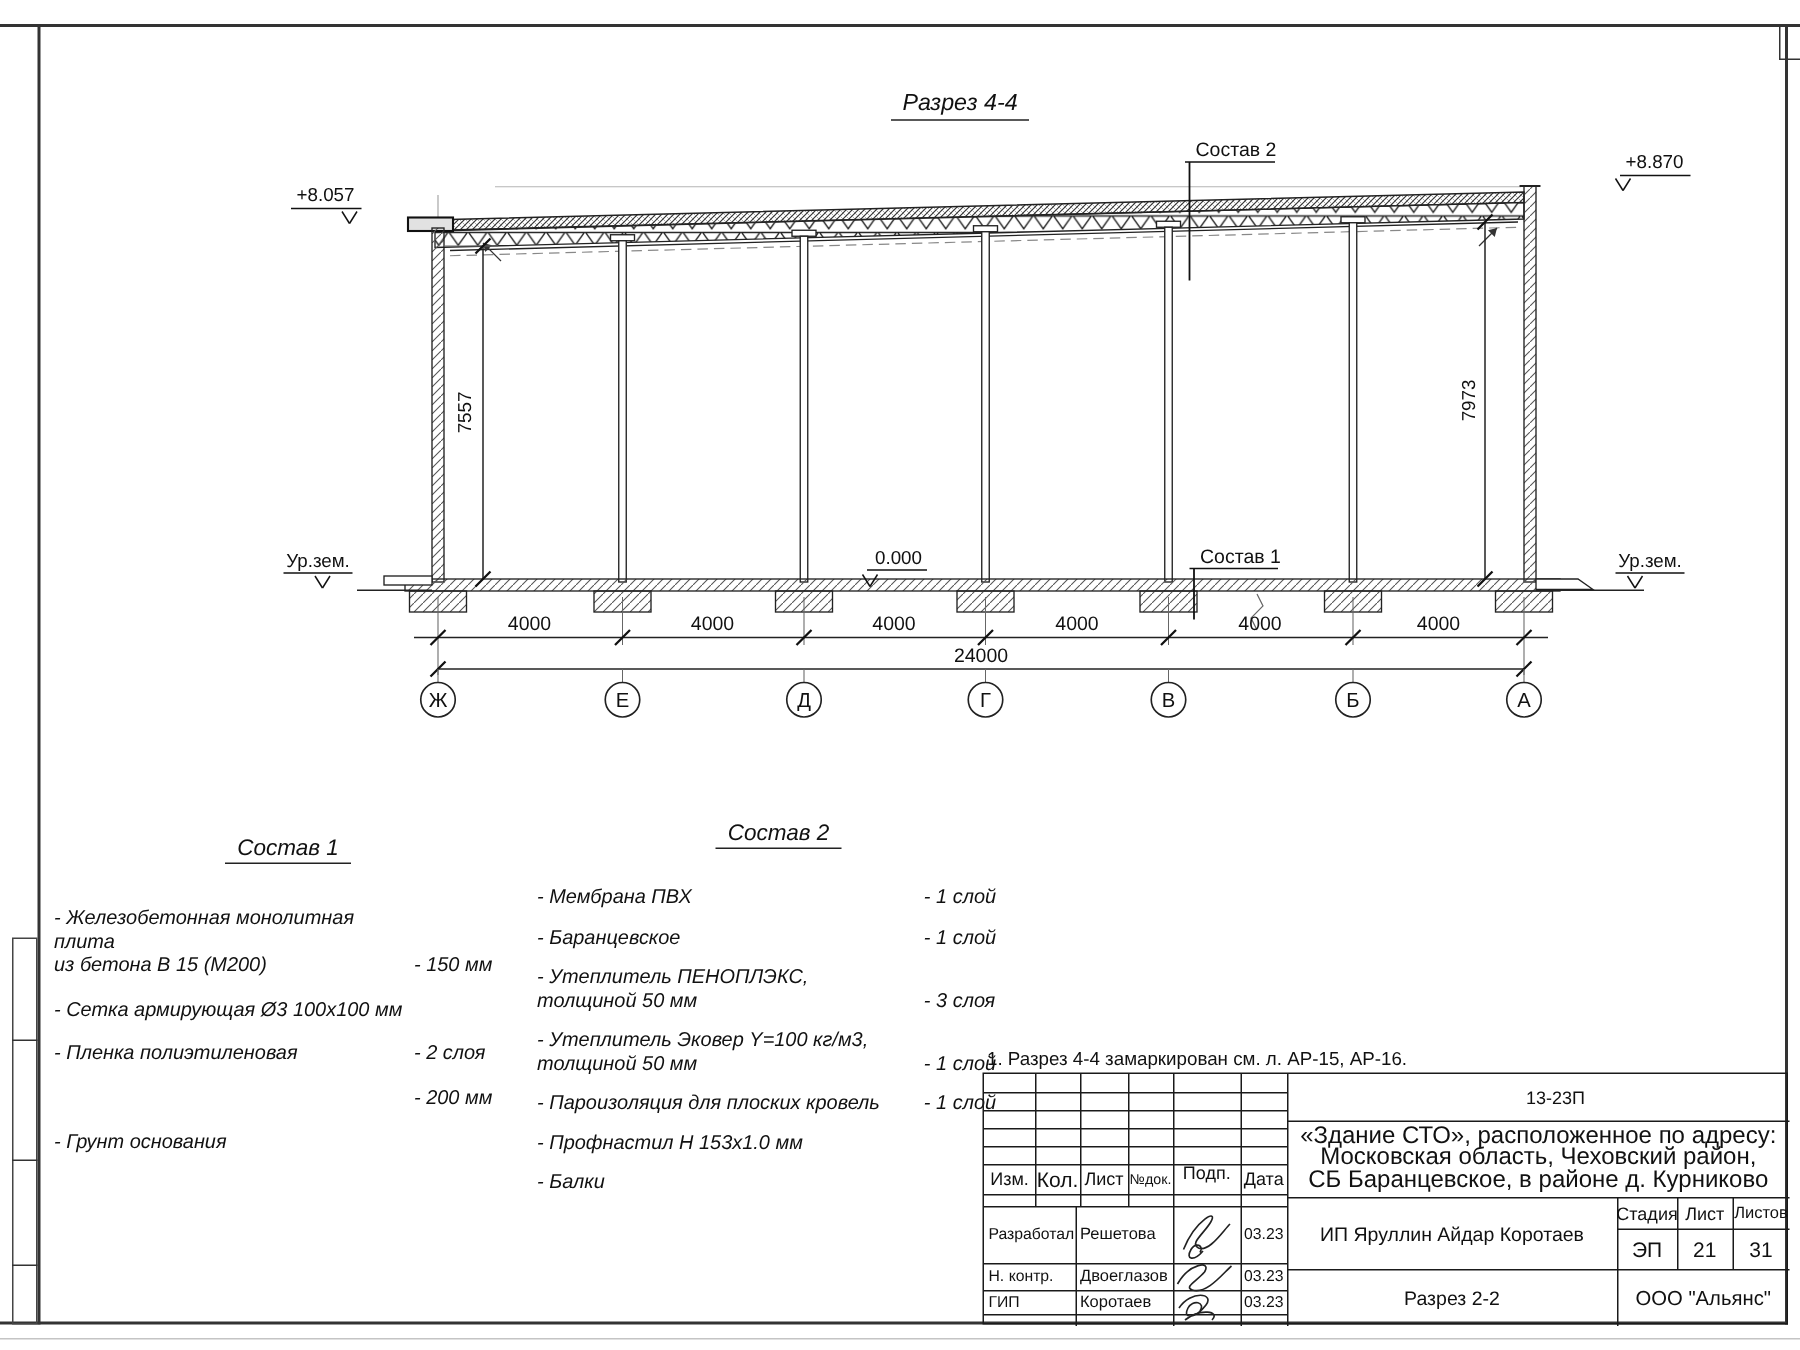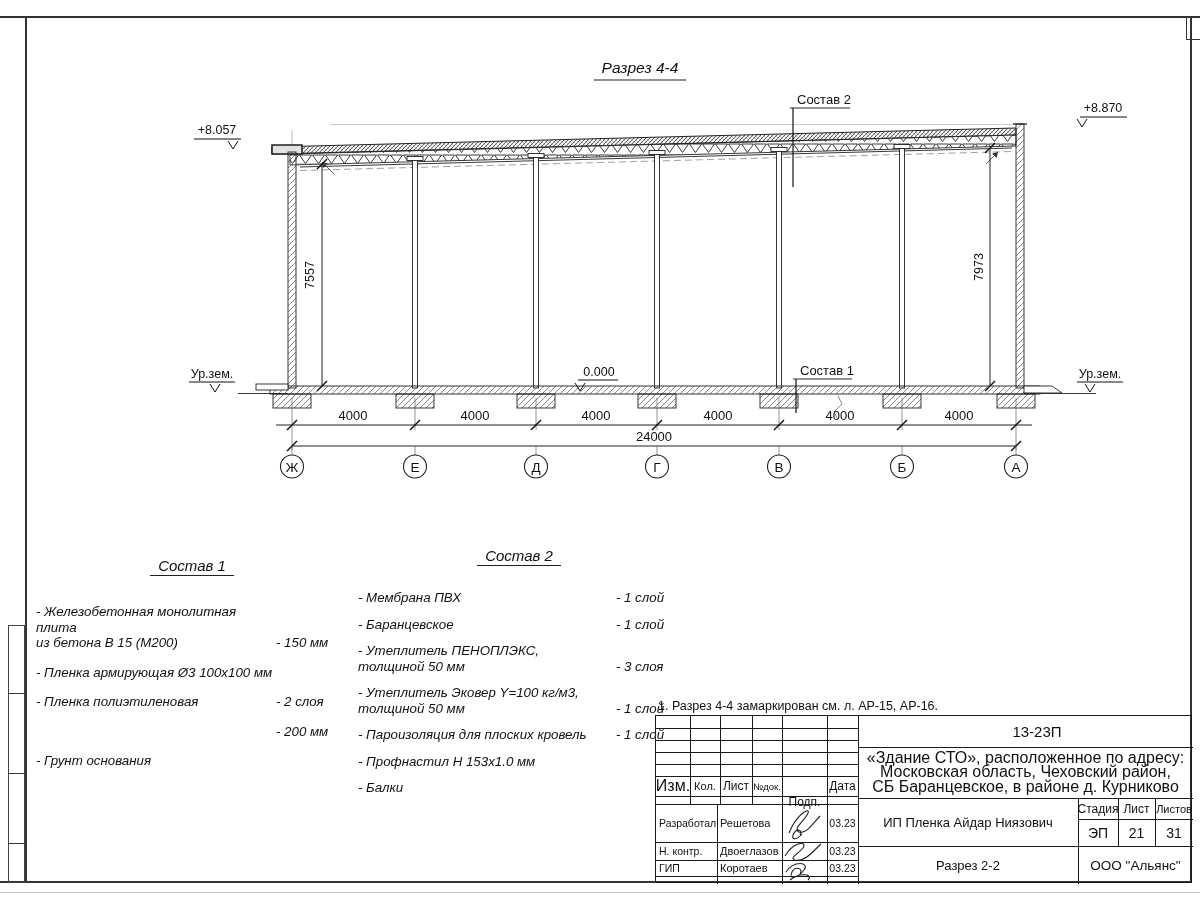--- a/index.html
+++ b/index.html
@@ -250,21 +250,21 @@
 
 <div class="abs c1" style="left:36px;top:557px;width:312px;">
   <div class="comp-title"><span>Состав 1</span></div>
   <div class="comp-items">
     <div class="comp-item">
       <span class="nm">- Железобетонная  монолитная плита
 из бетона В 15 (М200)</span>
       <span class="vl">- 150 мм</span>
     </div>
     <div class="comp-item">
-      <span class="nm">- Пленка армирующая Ø3 100х100 мм</span>
+      <span class="nm">- Сетка армирующая Ø3 100х100 мм</span>
       <span class="vl"></span>
     </div>
     <div class="comp-item">
       <span class="nm">- Пленка полиэтиленовая</span>
       <span class="vl">-  2 слоя</span>
     </div>
     <div class="comp-item">
       <span class="vl">- 200 мм</span>
     </div>
     <div class="comp-item">
@@ -333,49 +333,49 @@
   <div class="ln" style="left:0;top:80px;width:202px;height:1.3px;"></div>
   <div class="ln" style="left:0;top:88px;width:202px;height:1px;"></div>
   <div class="ln" style="left:0;top:126px;width:202px;height:1px;"></div>
   <div class="ln" style="left:0;top:144px;width:202px;height:1px;"></div>
   <div class="ln" style="left:0;top:160px;width:202px;height:1px;"></div>
   <div class="ln" style="left:202px;top:31px;width:335px;height:1.3px;"></div>
   <div class="ln" style="left:202px;top:82px;width:335px;height:1.3px;"></div>
   <div class="ln" style="left:422px;top:103px;width:115px;height:1px;"></div>
   <div class="ln" style="left:202px;top:130px;width:335px;height:1.3px;"></div>
 
-  <div class="cell" style="left:0;top:60px;width:34px;height:20px;font-size:16px;">Изм.</div>
-  <div class="cell" style="left:34px;top:60px;width:30px;height:20px;font-size:11px;">Кол.</div>
+  <div class="cell" style="left:0;top:60px;width:34px;height:20px;font-size:12px;">Изм.</div>
+  <div class="cell" style="left:34px;top:60px;width:30px;height:20px;font-size:14px;">Кол.</div>
   <div class="cell" style="left:64px;top:60px;width:32px;height:20px;font-size:12px;">Лист</div>
   <div class="cell" style="left:96px;top:60px;width:30px;height:20px;font-size:9.5px;">№док.</div>
-  <div class="cell" style="left:126px;top:76px;width:45px;height:20px;font-size:12px;">Подп.</div>
+  <div class="cell" style="left:126px;top:56px;width:45px;height:20px;font-size:12px;">Подп.</div>
   <div class="cell" style="left:171px;top:60px;width:31px;height:20px;font-size:12px;">Дата</div>
 
   <div class="cell left-al" style="left:0;top:88px;width:61px;height:38px;font-size:10.5px;">Разработал</div>
   <div class="cell left-al" style="left:61px;top:88px;width:65px;height:38px;font-size:11px;">Решетова</div>
   <div class="cell" style="left:171px;top:88px;width:31px;height:38px;font-size:10.5px;">03.23</div>
   <div class="cell left-al" style="left:0;top:126px;width:61px;height:18px;font-size:10.5px;">Н. контр.</div>
   <div class="cell left-al" style="left:61px;top:126px;width:65px;height:18px;font-size:11px;">Двоеглазов</div>
   <div class="cell" style="left:171px;top:126px;width:31px;height:18px;font-size:10.5px;">03.23</div>
   <div class="cell left-al" style="left:0;top:144px;width:61px;height:16px;font-size:10.5px;">ГИП</div>
   <div class="cell left-al" style="left:61px;top:144px;width:65px;height:16px;font-size:11px;">Коротаев</div>
   <div class="cell" style="left:171px;top:144px;width:31px;height:16px;font-size:10.5px;">03.23</div>
 
   <svg class="sig-svg" style="left:127px;top:87px;" width="44" height="40" viewBox="0 0 44 40">
     <path d="M6,30 C14,10 30,2 24,12 C19,20 10,26 16,29 C23,32 32,18 37,13 M19,31 C13,38 7,37 11,30 C14,25 20,27 17,32" fill="none" stroke="#222" stroke-width="1.1"></path>
   </svg>
   <svg class="sig-svg" style="left:124px;top:122px;" width="47" height="46" viewBox="0 0 47 46">
     <path d="M5,18 C13,4 28,2 23,10 C18,16 9,20 15,22 C25,25 36,10 41,6 M6,34 C14,22 30,24 24,32 C17,41 8,42 12,34 C15,28 24,30 20,36 M10,42 C20,34 34,36 28,42" fill="none" stroke="#222" stroke-width="1.1"></path>
   </svg>
 
-  <div class="cell" style="left:202px;top:0;width:335px;height:31px;font-size:15px;padding-left:23px;">13-23П</div>
+  <div class="cell" style="left:202px;top:0;width:335px;height:31px;font-size:12px;padding-left:23px;">13-23П</div>
   <div class="cell pre" style="left:202px;top:31px;width:335px;height:51px;font-size:16px;line-height:14.5px;">«Здание СТО», расположенное по адресу:
 Московская область, Чеховский район,
 СБ Баранцевское, в районе д. Курниково</div>
-  <div class="cell" style="left:202px;top:82px;width:220px;height:48px;font-size:13px;">ИП Пленка Айдар Ниязович</div>
+  <div class="cell" style="left:202px;top:82px;width:220px;height:48px;font-size:13px;">ИП Яруллин Айдар Коротаев</div>
   <div class="cell" style="left:422px;top:82px;width:40px;height:21px;font-size:12px;">Стадия</div>
   <div class="cell" style="left:462px;top:82px;width:37px;height:21px;font-size:12px;">Лист</div>
   <div class="cell" style="left:499px;top:82px;width:38px;height:21px;font-size:11px;">Листов</div>
   <div class="cell" style="left:422px;top:103px;width:40px;height:27px;font-size:14px;">ЭП</div>
   <div class="cell" style="left:462px;top:103px;width:37px;height:27px;font-size:14px;">21</div>
   <div class="cell" style="left:499px;top:103px;width:38px;height:27px;font-size:14px;">31</div>
   <div class="cell" style="left:202px;top:130px;width:220px;height:38px;font-size:13px;">Разрез 2-2</div>
   <div class="cell" style="left:422px;top:130px;width:115px;height:38px;font-size:13.5px;">ООО "Альянс"</div>
 </div>
 

